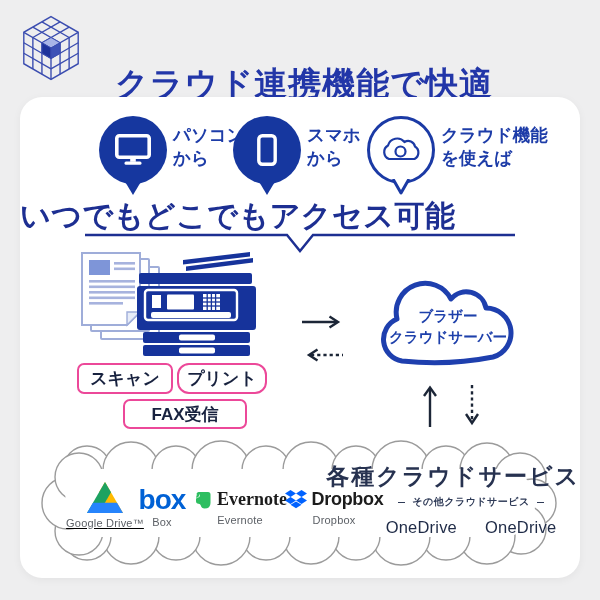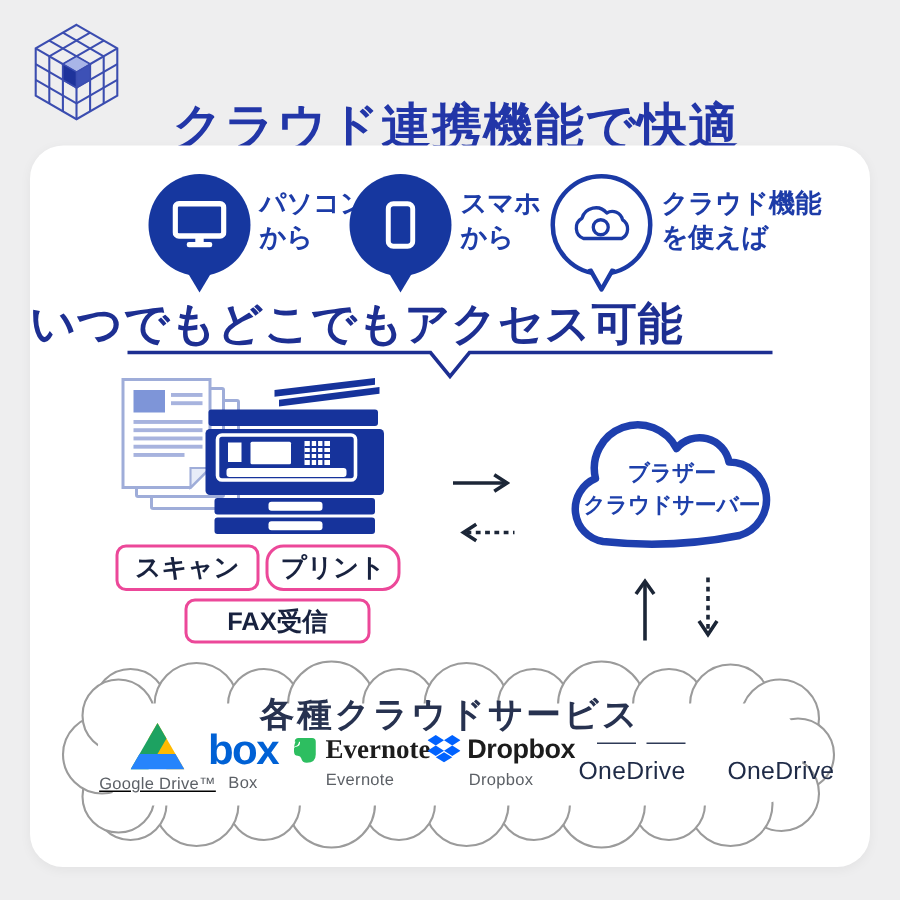--- a/index.html
+++ b/index.html
@@ -55,21 +55,21 @@
   
   .cloud-label{
     left:352px;top:180px;width:152px;height:96px;
     display:flex;flex-direction:column;align-items:center;justify-content:center;
     padding-top:4px;box-sizing:border-box;
   }
   .cloud-label span{font-size:14.5px;font-weight:bold;color:#1e40ab;line-height:1.45;}
 
   
   .services-title{
-    left:0;top:364px;width:560px;text-align:center;
+    left:0;top:364px;width:560px;text-align:right;
     font-size:23px;font-weight:900;color:#273250;letter-spacing:2px;
   }
   .logo-caption{
     margin-top:4px;text-align:center;font-size:11px;color:#5c6066;letter-spacing:0.2px;
   }
   .logo-group{display:flex;flex-direction:column;align-items:center;}
   .logo-row{display:flex;align-items:center;gap:5px;}
   .box-text{font-size:28px;font-weight:bold;color:#0061d5;letter-spacing:-1px;line-height:0.9;}
   .evernote-text{font-size:18px;font-weight:bold;color:#1c1c1c;font-family:"Liberation Serif","DejaVu Serif",serif;}
   .dropbox-text{font-size:18px;font-weight:bold;color:#1c1c1c;letter-spacing:-0.3px;}
@@ -299,20 +299,21 @@
         </g>
       </svg>
       <span class="dropbox-text">Dropbox</span>
     </div>
     <div class="logo-caption">Dropbox</div>
   </div>
 
   <div class="abs" style="left:378px;top:398px;width:146px;">
     <div class="others-heading">
       <span class="dash"></span>
+      <span class="txt">その他クラウドサービス</span>
       <span class="dash"></span>
     </div>
     <div class="others-items">
       <span>OneDrive</span>
       <span>OneDrive</span>
     </div>
   </div>
 
 </div>
 

